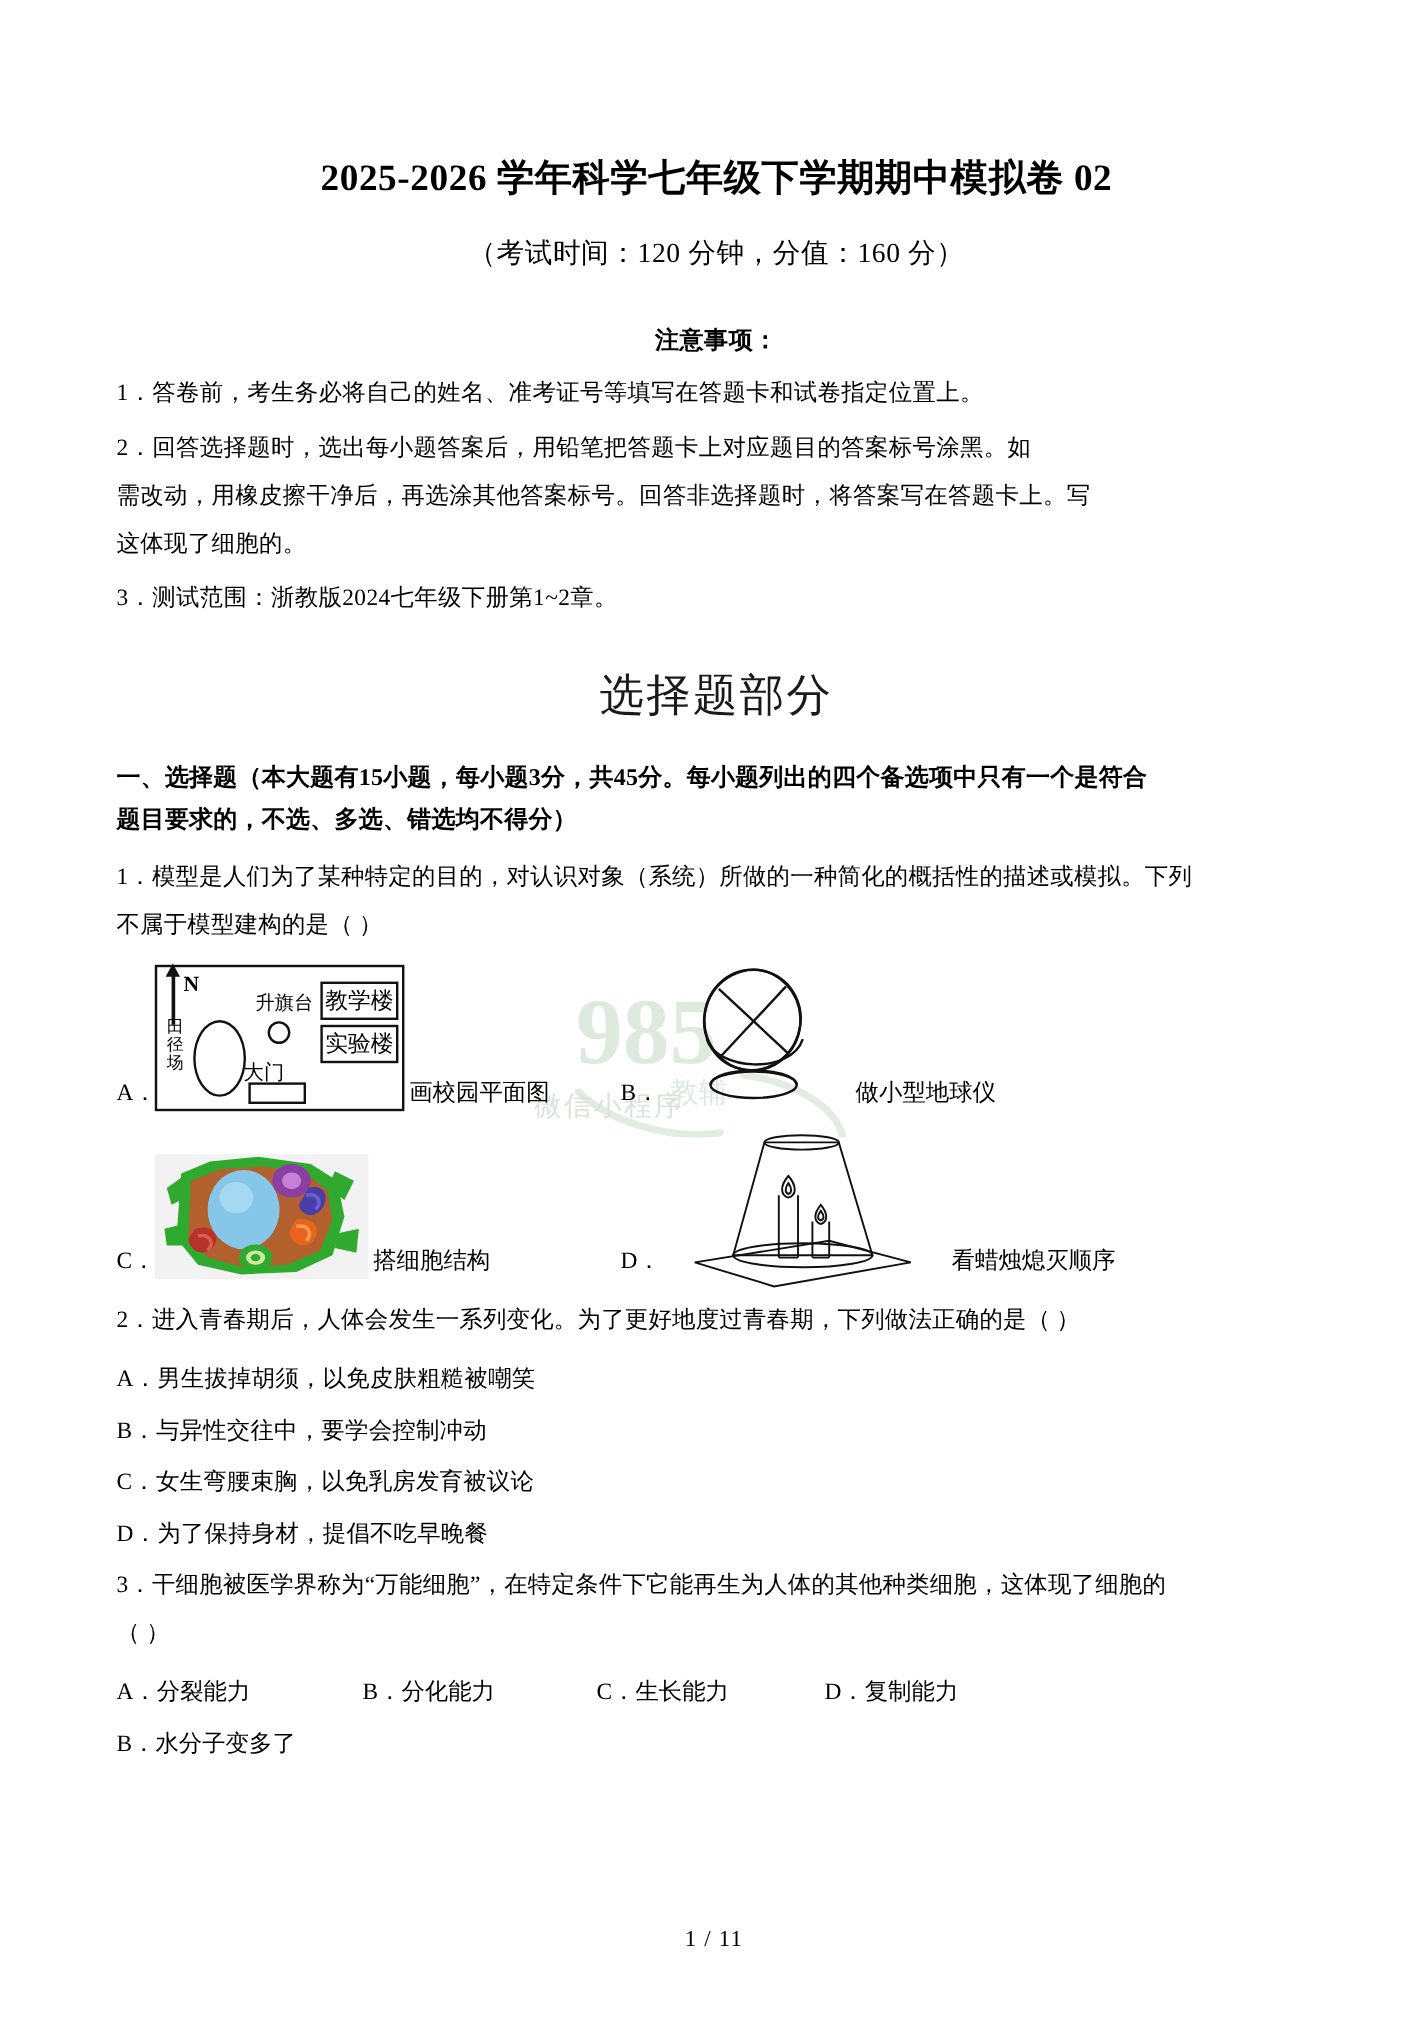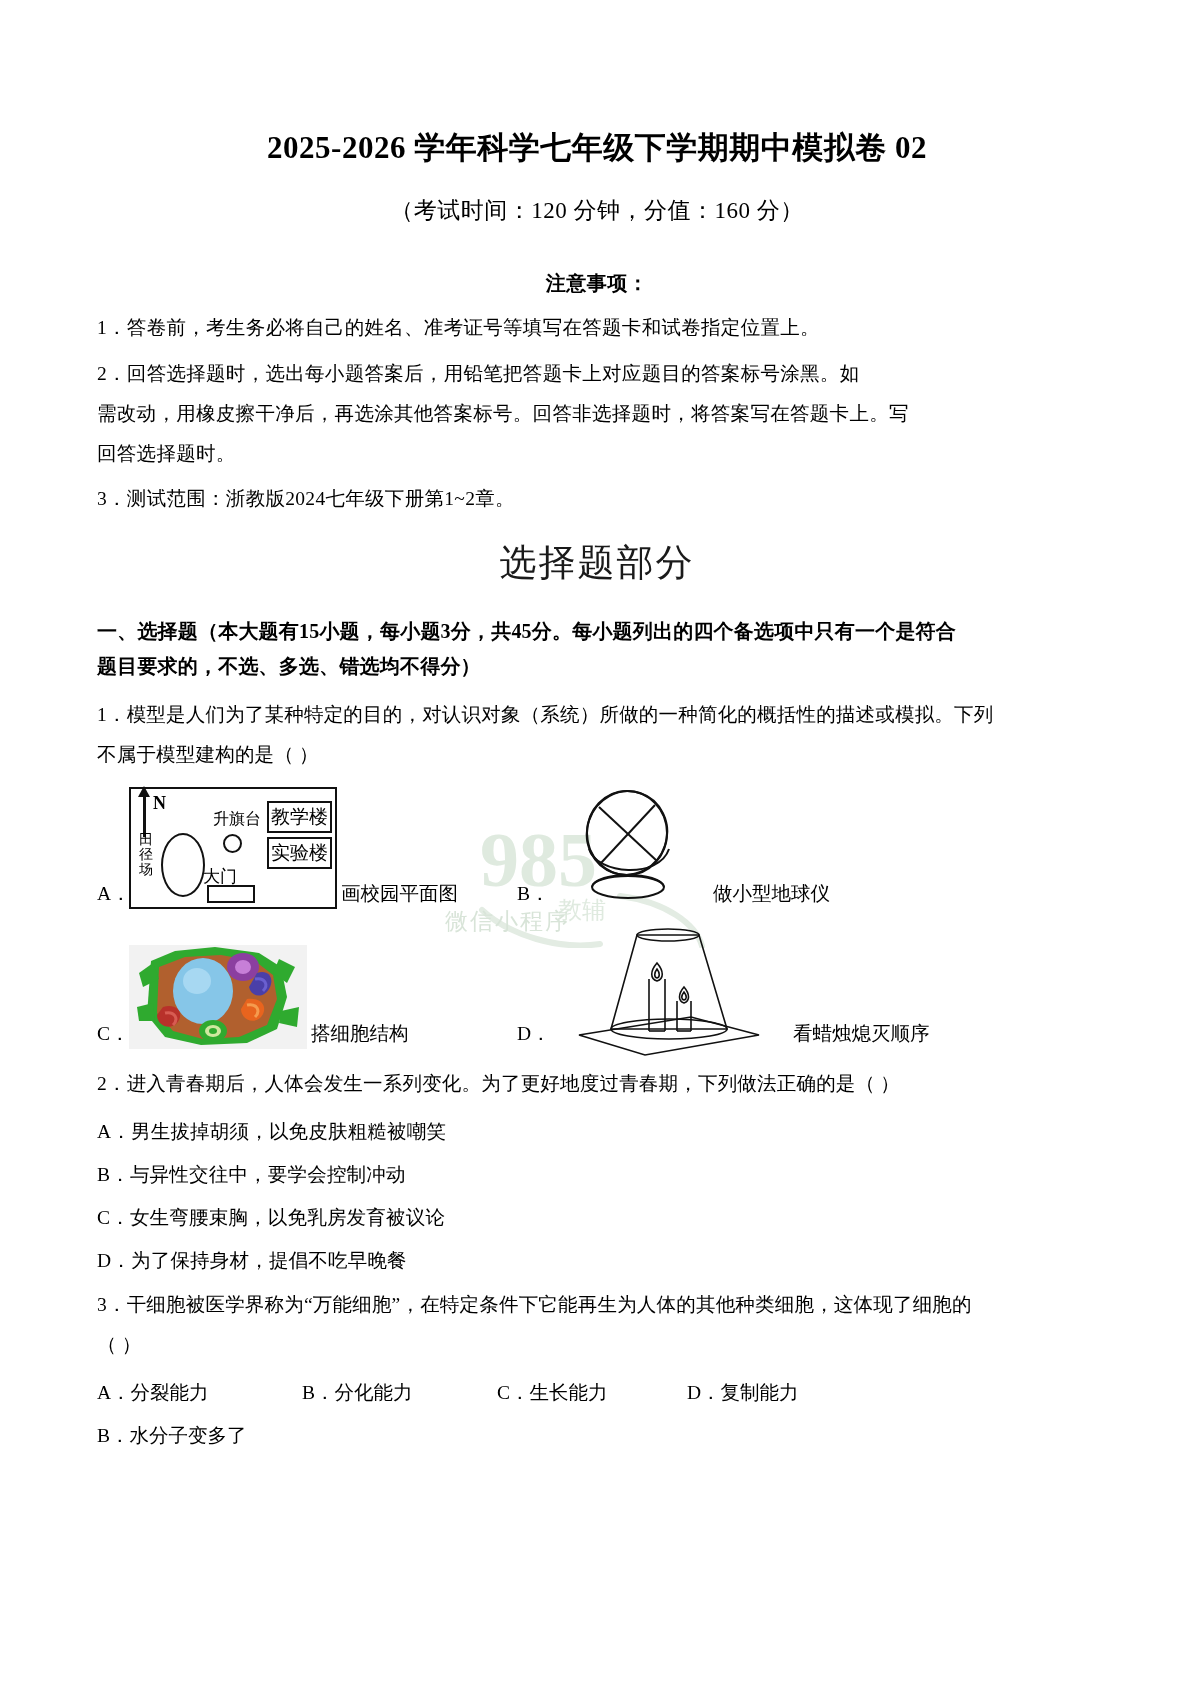--- a/index.html
+++ b/index.html
@@ -60,21 +60,21 @@
     letter-spacing: 0.3px;
   }
   .notice-line.cont {
     margin-top: 12px;
   }
 
   
   .section-heading {
     text-align: center;
     font-size: 37px;
-    margin-top: 24px;
+    margin-top: 41px;
     letter-spacing: 2px;
     color: #1a1a1a;
   }
 
   
   .big-q {
     font-size: 20px;
     font-weight: bold;
     margin-top: 26px;
     line-height: 1.75;
@@ -313,21 +313,21 @@
 
   <div class="content layer-top">
 
     <div class="doc-title">2025-2026 学年科学七年级下学期期中模拟卷 02</div>
     <div class="doc-subtitle">（考试时间：120 分钟，分值：160 分）</div>
 
     <div class="notice-title">注意事项：</div>
     <div class="notice-line">1．答卷前，考生务必将自己的姓名、准考证号等填写在答题卡和试卷指定位置上。</div>
     <div class="notice-line">2．回答选择题时，选出每小题答案后，用铅笔把答题卡上对应题目的答案标号涂黑。如</div>
     <div class="notice-line cont">需改动，用橡皮擦干净后，再选涂其他答案标号。回答非选择题时，将答案写在答题卡上。写</div>
-    <div class="notice-line cont">回答选择题时。</div>
+    <div class="notice-line cont">这体现了细胞的。</div>
     <div class="notice-line">3．测试范围：浙教版2024七年级下册第1~2章。</div>
 
     <div class="section-heading">选择题部分</div>
 
     <div class="big-q">
       <div>一、选择题（本大题有15小题，每小题3分，共45分。每小题列出的四个备选项中只有一个是符合</div>
       <div>题目要求的，不选、多选、错选均不得分）</div>
     </div>
 
     <div class="q-text">1．模型是人们为了某种特定的目的，对认识对象（系统）所做的一种简化的概括性的描述或模拟。下列</div>
@@ -453,14 +453,15 @@
       <span class="c3">C．生长能力</span>
       <span>D．复制能力</span>
     </div>
 
     <div class="opt-row2">
       <span>B．水分子变多了</span>
     </div>
 
   </div>
 
+  <div class="page-footer">1 / 11</div>
 
 </div>
 
 </body></html>

